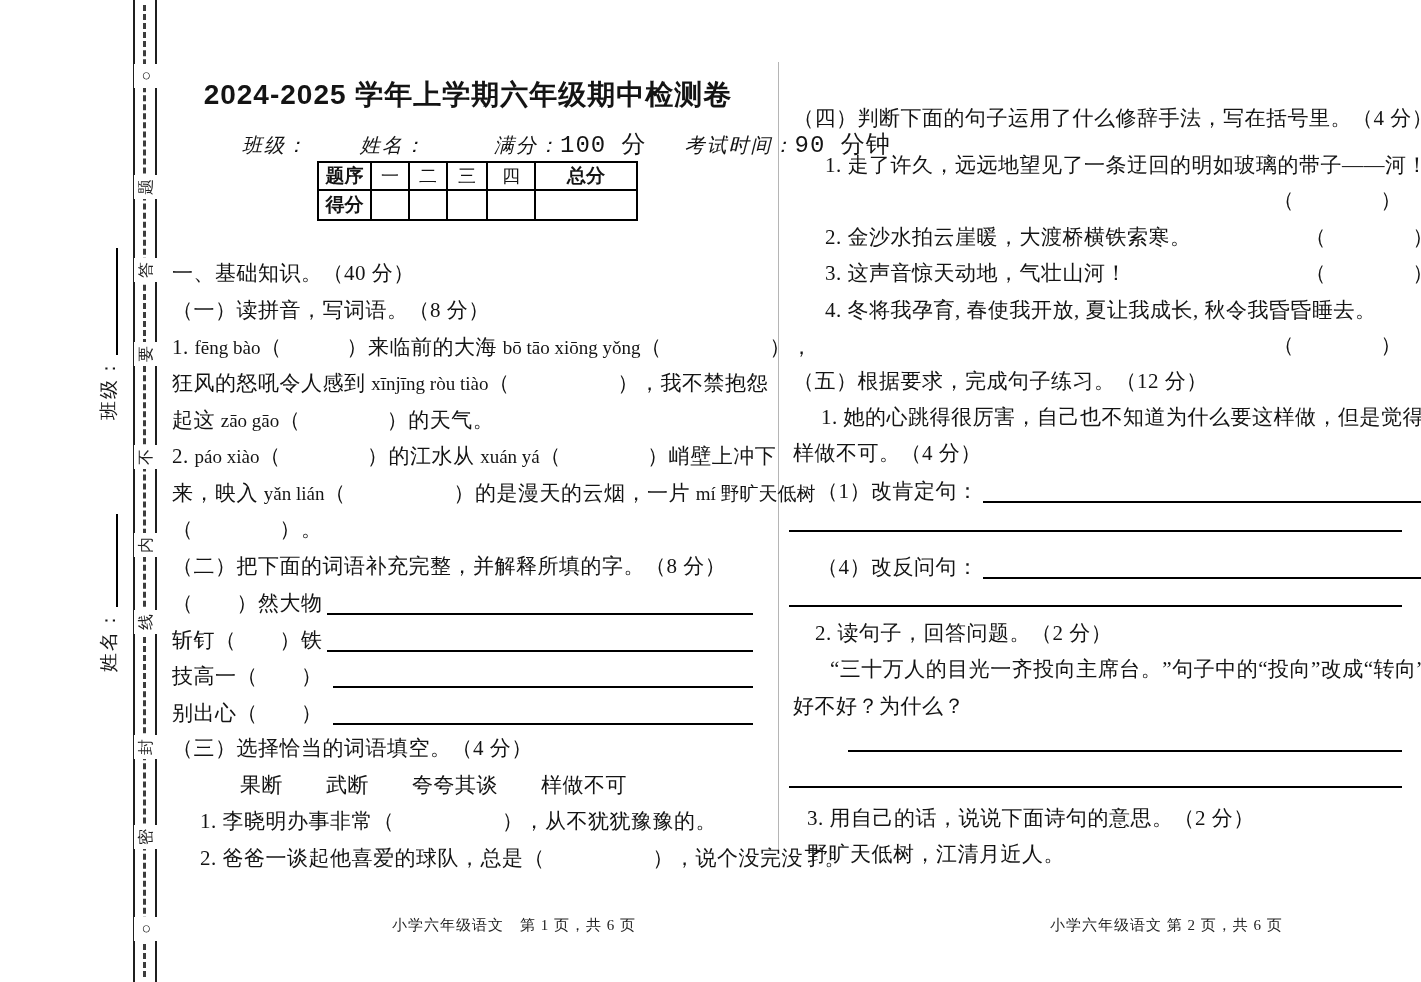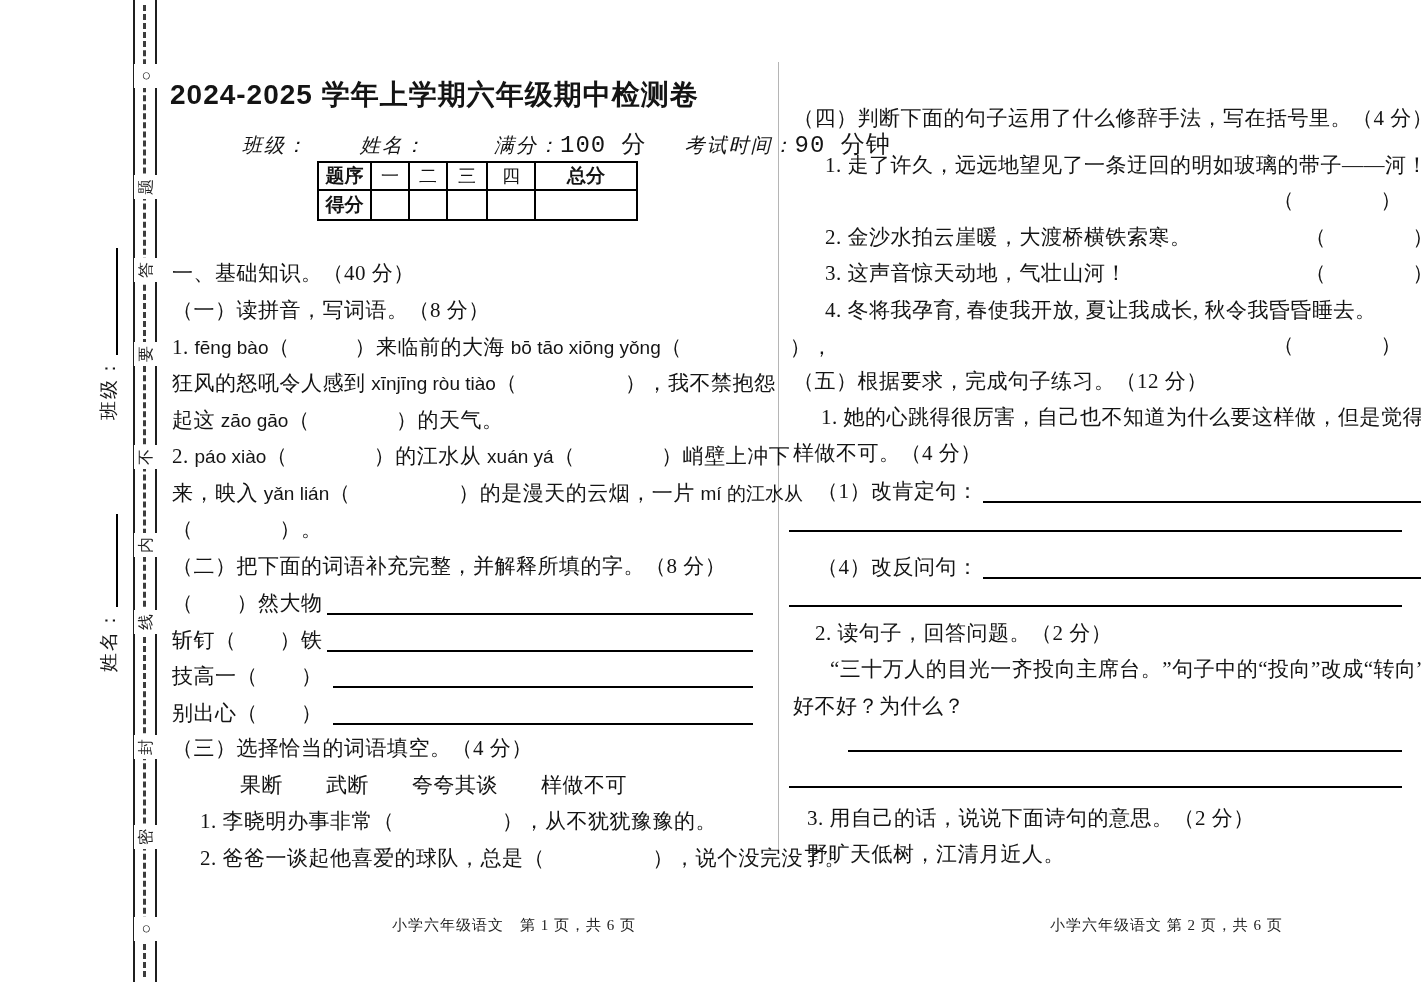--- a/index.html
+++ b/index.html
@@ -17,21 +17,21 @@
     font-size:16px;color:#222;
   }
   .vlabel{
     position:absolute;display:flex;align-items:flex-end;
     transform:rotate(-90deg);transform-origin:0 0;
     font-size:19px;letter-spacing:2px;white-space:nowrap;
   }
   .vfill{flex:1;border-bottom:2px solid #000;margin:0 0 4px 2px;}
   
   .title{
-    position:absolute;left:170px;top:76px;width:596px;text-align:left;
+    position:absolute;left:170px;top:76px;width:596px;text-align:center;
     font-family:"Liberation Sans","DejaVu Sans",sans-serif;
     font-weight:bold;font-size:28px;letter-spacing:1px;white-space:nowrap;
   }
   .meta{
     position:absolute;left:242px;top:128px;height:28px;display:flex;
     align-items:baseline;font-style:italic;font-size:20px;
     letter-spacing:2px;white-space:nowrap;
   }
   .meta .num{
     font-style:normal;font-size:24px;letter-spacing:1px;
@@ -56,21 +56,21 @@
   }
   .rline{
     position:absolute;left:793px;width:609px;height:30px;line-height:30px;
     font-size:21px;white-space:nowrap;letter-spacing:0.5px;
   }
   .flexrow{display:flex;}
   .between{display:flex;justify-content:space-between;}
   .right{text-align:right;}
   .fill{flex:1;border-bottom:2px solid #000;margin:0 2px 3px 4px;}
   .hr{position:absolute;height:0;border-top:2px solid #000;}
-  .py{font-family:Liberation Sans, sans-serif;font-size:19px;letter-spacing:0;}
+  .py{font-family:Liberation Serif, serif;font-size:19px;letter-spacing:0;}
   .divider{position:absolute;left:778px;top:62px;height:792px;width:1px;background:#b5b5b5;}
   .footer{
     position:absolute;top:916px;font-size:15px;letter-spacing:1px;
     white-space:nowrap;color:#222;
   }
 </style>
 </head>
 <body>
 
 <div class="vline" style="left:133px"></div>
@@ -142,21 +142,21 @@
 </tbody>
   </table>
 
 <div class="line" style="top:258px">一、基础知识。（40 分）</div>
 <div class="line" style="top:295px">（一）读拼音，写词语。（8 分）</div>
 
 <div class="line" style="top:332px"><span>1. </span><span class="py">fēng bào</span><span>（　　　）来临前的大海 </span><span class="py">bō tāo xiōng yǒng</span><span>（　　　　　），</span></div>
 <div class="line" style="top:368px"><span>狂风的怒吼令人感到 </span><span class="py">xīnjīng ròu tiào</span><span>（　　　　　），我不禁抱怨</span></div>
 <div class="line" style="top:405px"><span>起这 </span><span class="py">zāo gāo</span><span>（　　　　）的天气。</span></div>
 <div class="line" style="top:441px"><span>2. </span><span class="py">páo xiào</span><span>（　　　　）的江水从 </span><span class="py">xuán yá</span><span>（　　　　）峭壁上冲下</span></div>
-<div class="line" style="top:478px"><span>来，映入 </span><span class="py">yǎn lián</span><span>（　　　　　）的是漫天的云烟，一片 </span><span class="py">mí 的江水从</span></div>
+<div class="line" style="top:478px"><span>来，映入 </span><span class="py">yǎn lián</span><span>（　　　　　）的是漫天的云烟，一片 </span><span class="py">mí 野旷天低树</span></div>
 <div class="line" style="top:514px">（　　　　）。</div>
 
 <div class="line" style="top:551px">（二）把下面的词语补充完整，并解释所填的字。（8 分）</div>
 
 <div class="line flexrow" style="top:588px;width:583px">
   <span>（　　）然大物</span>
   <span class="fill"></span>
 </div>
 <div class="line flexrow" style="top:625px;width:583px">
   <span>斩钉（　　）铁</span>

